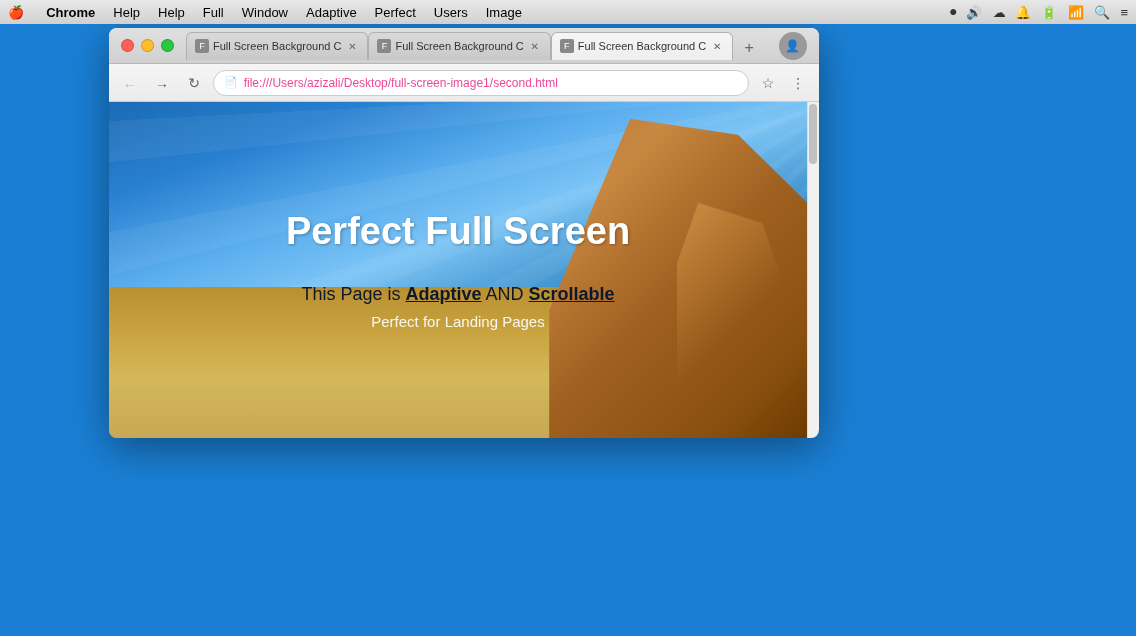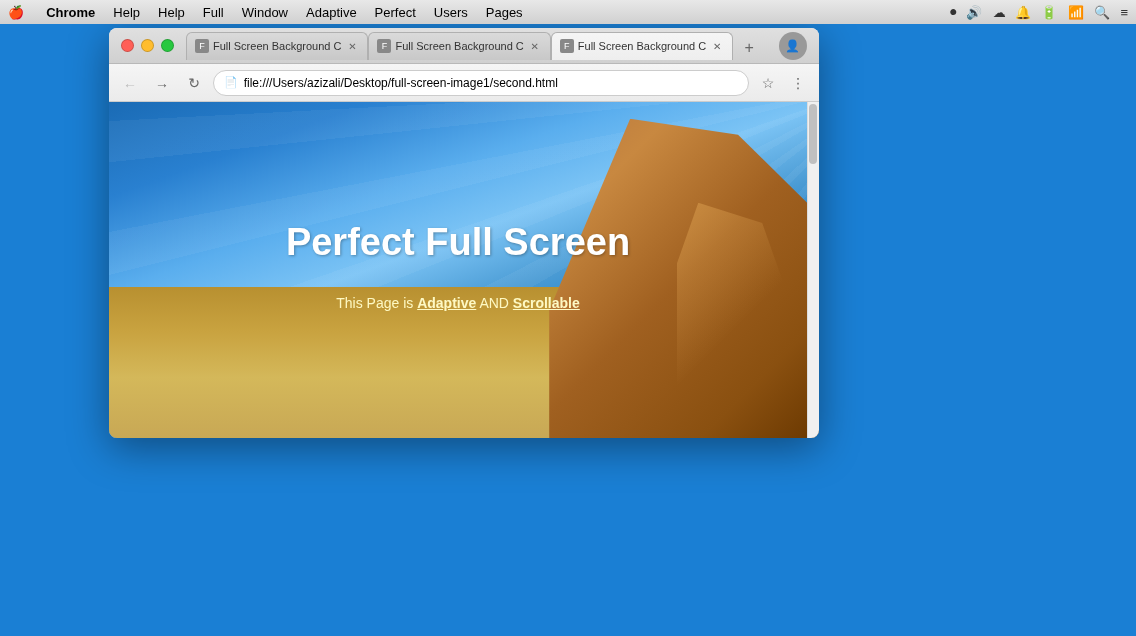--- a/index.html
+++ b/index.html
@@ -233,21 +233,21 @@
     }
 
     .address-bar-lock {
       color: #888;
       font-size: 11px;
     }
 
     .address-text {
       flex: 1;
       font-size: 12px;
-      color: #000000;
+      color: #ec4899;
       overflow: hidden;
       text-overflow: ellipsis;
       white-space: nowrap;
     }
 
     .nav-right-btns {
       display: flex;
       gap: 4px;
     }
 
@@ -382,22 +382,22 @@
       font-size: 38px;
       font-weight: 800;
       color: white;
       text-shadow: 1px 1px 3px rgba(0,0,0,0.3);
       line-height: 1.15;
       margin-bottom: 30px;
       max-width: 500px;
     }
 
     .sub-text {
-      font-size: 14px;
-      color: #fef9c3;
+      font-size: 18px;
+      color: #0f172a;
       font-weight: 300;
       margin-bottom: 8px;
     }
 
     .sub-text .adaptive {
       font-weight: 700;
       text-decoration: underline;
     }
 
     .sub-text .scrollable {
@@ -416,21 +416,21 @@
 <div class="menubar">
   <span class="menubar-item menubar-apple">🍎</span>
   <span class="menubar-item bold">Chrome</span>
   <span class="menubar-item">Help</span>
   <span class="menubar-item">Help</span>
   <span class="menubar-item">Full</span>
   <span class="menubar-item">Window</span>
   <span class="menubar-item">Adaptive</span>
   <span class="menubar-item">Perfect</span>
   <span class="menubar-item">Users</span>
-  <span class="menubar-item">Pages</span>
+  <span class="menubar-item">Image</span>
   <div class="menubar-right">
     <span class="menubar-icon">⏺</span>
     <span class="menubar-icon">🔊</span>
     <span class="menubar-icon">☁</span>
     <span class="menubar-icon">🔔</span>
     <span class="menubar-icon">🔋</span>
     <span class="menubar-icon">📶</span>
     <span class="menubar-icon">🔍</span>
     <span class="menubar-icon">≡</span>
   </div>
@@ -497,20 +497,21 @@
       <div class="rock-highlight"></div>
     </div>
 
     <div class="content-overlay">
       <h1 class="main-heading">
         <span>Perfect Full Screen</span><br>
       </h1>
       <p class="sub-text">
         This Page is <span class="adaptive">Adaptive</span> AND <span class="scrollable">Scrollable</span>
       </p>
+      <p class="sub-text2">Perfect for Landing Pages</p>
     </div>
 
     <div class="scrollbar">
       <div class="scrollbar-thumb"></div>
     </div>
   </div>
 
 </div>
 
 </body></html>

